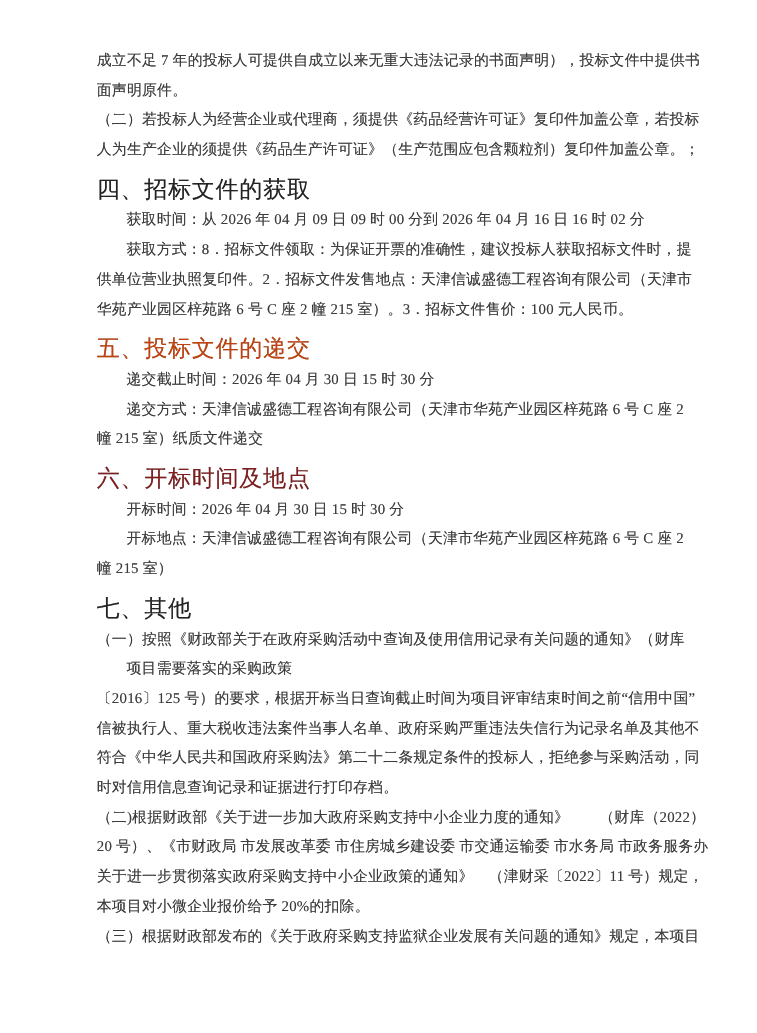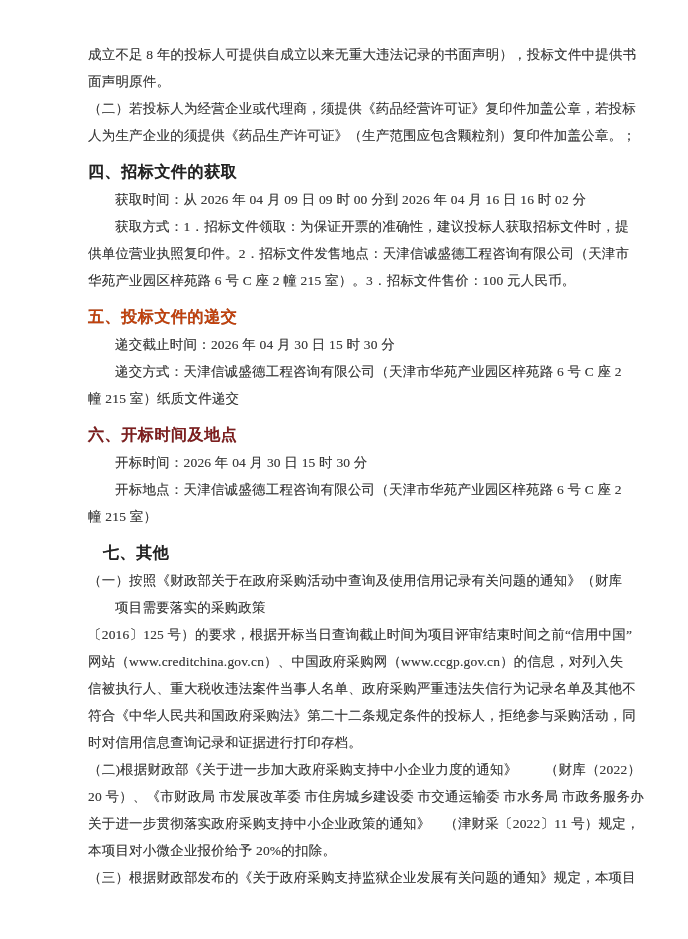--- a/index.html
+++ b/index.html
@@ -22,58 +22,57 @@
   }
   .doc-line {
     line-height: 27px;
     white-space: nowrap;
     letter-spacing: 0.2px;
   }
   .doc-line.indent {
     padding-left: 27px;
   }
   .section-heading {
-    font-weight: bold;
+    font-weight: normal;
     color: #232323;
-    font-size: 16px;
+    font-size: 21px;
     line-height: 28px;
     margin-top: 9px;
     letter-spacing: 0.6px;
     white-space: nowrap;
   }
   .italic {
     font-style: italic;
   }
 </style>
 </head>
 <body>
 
 <div class="page" style="background: rgb(255, 255, 255); color: rgb(59, 59, 59);">
-    <div class="doc-line">成立不足 8 年的投标人可提供自成立以来无重大违法记录的书面声明），投标文件中提供书</div>
+    <div class="doc-line">成立不足 7 年的投标人可提供自成立以来无重大违法记录的书面声明），投标文件中提供书</div>
     <div class="doc-line">面声明原件。</div>
     <div class="doc-line">（二）若投标人为经营企业或代理商，须提供《药品经营许可证》复印件加盖公章，若投标</div>
     <div class="doc-line">人为生产企业的须提供《药品生产许可证》（生产范围应包含颗粒剂）复印件加盖公章。；</div>
     <div class="section-heading" style="color: rgb(35, 35, 35);">四、招标文件的获取</div>
     <div class="doc-line indent">获取时间：从 2026 年 04 月 09 日  09 时 00 分到 2026 年 04 月 16 日  16 时 02 分</div>
-    <div class="doc-line indent">获取方式：1．招标文件领取：为保证开票的准确性，建议投标人获取招标文件时，提</div>
+    <div class="doc-line indent">获取方式：8．招标文件领取：为保证开票的准确性，建议投标人获取招标文件时，提</div>
     <div class="doc-line">供单位营业执照复印件。2．招标文件发售地点：天津信诚盛德工程咨询有限公司（天津市</div>
     <div class="doc-line">华苑产业园区梓苑路 6 号 C 座 2 幢 215 室）。3．招标文件售价：100 元人民币。</div>
     <div class="section-heading" style="color: #c2410c;">五、投标文件的递交</div>
     <div class="doc-line indent">递交截止时间：2026 年 04 月 30 日  15 时 30 分</div>
     <div class="doc-line indent">递交方式：天津信诚盛德工程咨询有限公司（天津市华苑产业园区梓苑路 6 号 C 座 2</div>
     <div class="doc-line">幢 215 室）纸质文件递交</div>
     <div class="section-heading" style="color: #7f1d1d;">六、开标时间及地点</div>
     <div class="doc-line indent">开标时间：2026 年 04 月 30 日  15 时 30 分</div>
     <div class="doc-line indent">开标地点：天津信诚盛德工程咨询有限公司（天津市华苑产业园区梓苑路 6 号 C 座 2</div>
     <div class="doc-line">幢 215 室）</div>
-    <div class="section-heading" style="color: rgb(35, 35, 35); margin-left: 15px;">七、其他</div>
+    <div class="section-heading" style="color: rgb(35, 35, 35);">七、其他</div>
     <div class="doc-line">（一）按照《财政部关于在政府采购活动中查询及使用信用记录有关问题的通知》（财库</div>
     <div class="doc-line indent">项目需要落实的采购政策</div>
     <div class="doc-line">〔2016〕125 号）的要求，根据开标当日查询截止时间为项目评审结束时间之前“信用中国”</div>
-    <div class="doc-line">网站（www.creditchina.gov.cn）、中国政府采购网（www.ccgp.gov.cn）的信息，对列入失</div>
     <div class="doc-line">信被执行人、重大税收违法案件当事人名单、政府采购严重违法失信行为记录名单及其他不</div>
     <div class="doc-line">符合《中华人民共和国政府采购法》第二十二条规定条件的投标人，拒绝参与采购活动，同</div>
     <div class="doc-line">时对信用信息查询记录和证据进行打印存档。</div>
     <div class="doc-line">（二)根据财政部《关于进一步加大政府采购支持中小企业力度的通知》　　（财库（2022）</div>
     <div class="doc-line">20 号）、《市财政局 市发展改革委 市住房城乡建设委 市交通运输委 市水务局 市政务服务办</div>
     <div class="doc-line">关于进一步贯彻落实政府采购支持中小企业政策的通知》　（津财采〔2022〕11 号）规定，</div>
     <div class="doc-line">本项目对小微企业报价给予 20%的扣除。</div>
     <div class="doc-line">（三）根据财政部发布的《关于政府采购支持监狱企业发展有关问题的通知》规定，本项目</div>
   </div>
 

